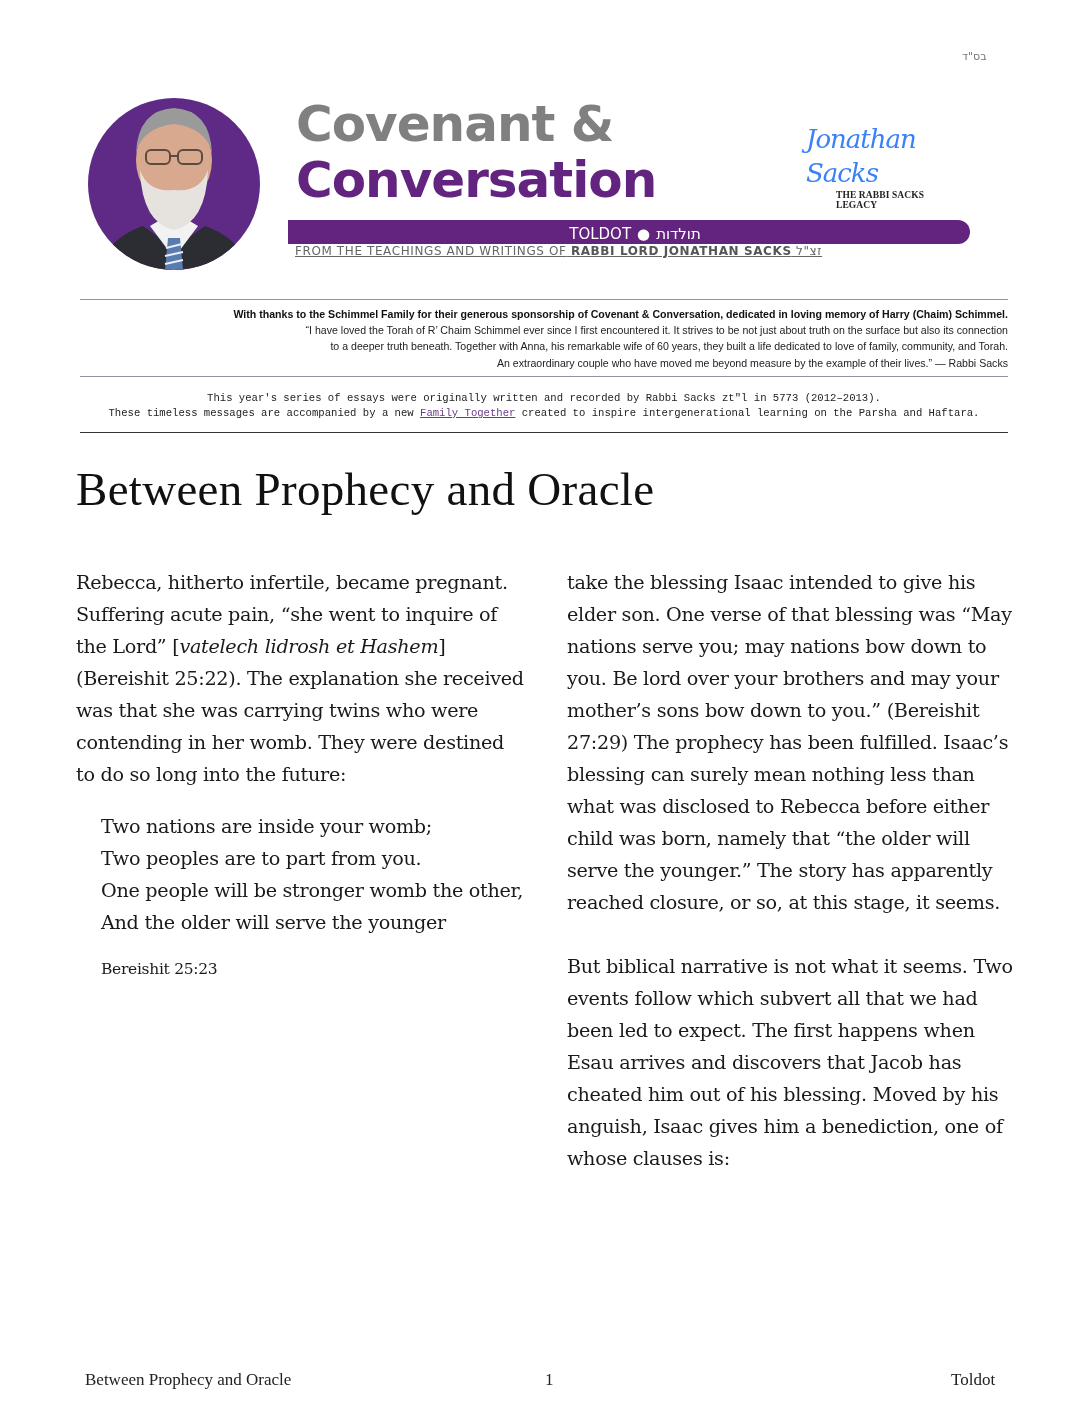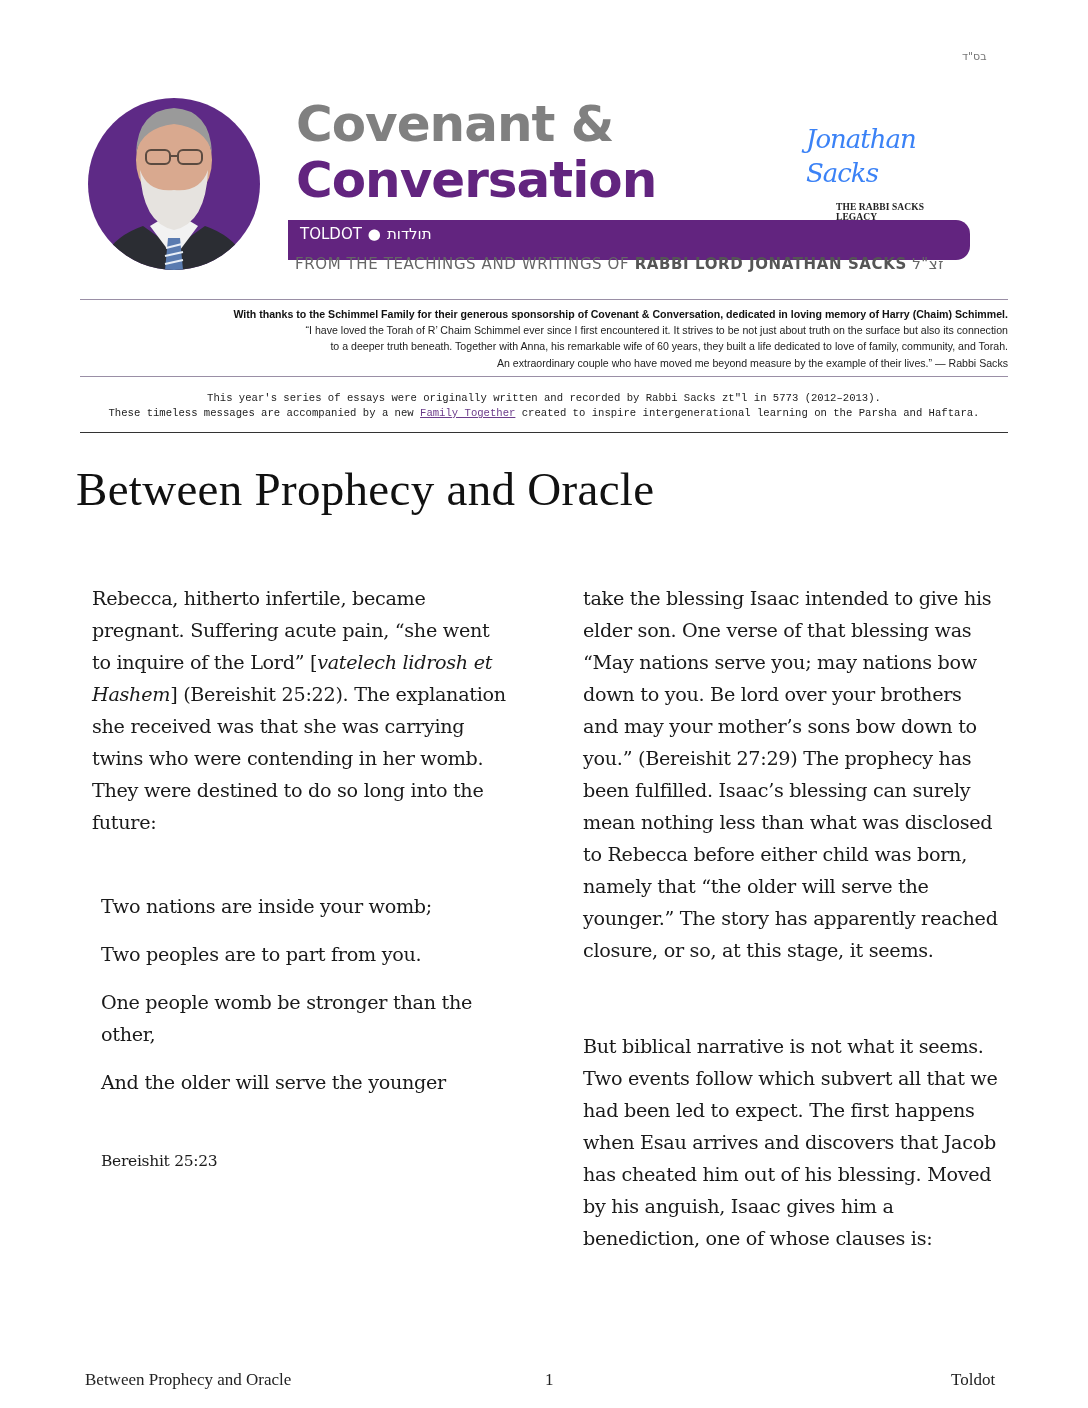--- a/index.html
+++ b/index.html
@@ -14,28 +14,28 @@
                 border-radius: 50%; background: #5e2a86; overflow: hidden; }
     .portrait svg { position: absolute; left: 0; top: 0; }
     .brand { position: absolute; left: 296px; top: 96px; font-family: "DejaVu Sans", sans-serif;
              font-weight: bold; line-height: 56px; letter-spacing: -1px; }
     .brand .l1 { font-size: 50px; color: #808080; display: block; }
     .brand .l2 { font-size: 50px; color: #62247f; display: block; }
     .sig { position: absolute; left: 806px; top: 122px; width: 160px; }
     .sig-script { font-family: "DejaVu Serif", serif; font-style: italic; font-size: 26px;
                   color: #3b82f6; letter-spacing: -1px; line-height: 34px; }
     .sig-sub { font-family: "Liberation Serif", serif; font-size: 9.5px; font-weight: bold;
-               color: #222; margin-left: 30px; letter-spacing: 0.1px; margin-top: 12px; }
-    .bar { position: absolute; left: 288px; top: 220px; width: 682px; height: 40px;
+               color: #222; margin-left: 30px; letter-spacing: 0.1px; }
+    .bar { position: absolute; left: 288px; top: 220px; width: 682px; height: 24px;
            background: #62247f; border-radius: 0 14px 14px 0; color: #fff;
            font-family: "DejaVu Sans", sans-serif; font-size: 15px; line-height: 28px;
-           box-sizing: border-box; padding-left: 12px; }
+           box-sizing: border-box; padding-left: 12px; text-align: center; }
     .bar .dot { margin: 0 6px; }
-    .teachings { position: absolute; left: 295px; top: 255px; font-family: "DejaVu Sans", sans-serif;
-                 font-size: 15px; color: #666; letter-spacing: 0.6px; white-space: nowrap; }
+    .teachings { position: absolute; left: 295px; top: 244px; font-family: "DejaVu Sans", sans-serif;
+                 font-size: 12px; color: #666; letter-spacing: 0.6px; white-space: nowrap; text-decoration: underline; }
     .teachings b { color: #555; }
 
     
     .rule { position: absolute; left: 80px; width: 928px; height: 0; border-top: 1.5px solid #9a8fa6; }
     .rule.dark { border-top: 1px solid #333; }
     .sponsor { position: absolute; left: 80px; top: 306px; width: 928px; text-align: right;
                font-family: Liberation Sans, sans-serif; font-size: 10.6px; line-height: 16.2px; color: #222; }
     .sponsor .bold { font-weight: bold; color: #111; }
     .note { position: absolute; left: 80px; top: 391px; width: 928px; text-align: center;
             font-family: Liberation Mono, monospace; font-size: 10.6px; line-height: 15px; color: #222; }
@@ -43,21 +43,21 @@
 
     
     .title { position: absolute; left: 76px; top: 462px; font-family: "Liberation Serif", serif;
              font-size: 47px; color: #111; margin: 0; font-weight: normal; letter-spacing: 0.3px; }
 
     
     .col { position: absolute; top: 567px; width: 450px; font-family: "DejaVu Serif", serif;
            font-size: 19.2px; line-height: 32px; color: #1a1a1a; letter-spacing: -0.3px; }
     .col.left { left: 76px; }
     .col.right { left: 567px; }
-    .col p { margin: 16px; }
+    .col p { margin: 0; }
     .col .gap { height: 32px; }
     .poem { margin-left: 25px !important; }
     .cite { margin-left: 25px !important; font-size: 15.5px; line-height: 20px; }
 
     .footer { position: absolute; top: 1370px; font-family: "Liberation Serif", serif;
               font-size: 17px; color: #222; }
   </style>
 </head>
 <body>
 
@@ -124,21 +124,21 @@
 </div>
 <div class="rule dark" style="top:432px;"></div>
 
 <h1 class="title">Between Prophecy and Oracle</h1>
 
 <div class="col left">
   <p><span>Rebecca, hitherto infertile, became pregnant. Suffering acute pain, “she went to inquire of the Lord” [</span><i>vatelech lidrosh et Hashem</i><span>] (Bereishit 25:22). The explanation she received was that she was carrying twins who were contending in her womb. They were destined to do so long into the future:</span></p>
   <div class="gap" style="height:20px;"></div>
   <p class="poem">Two nations are inside your womb;</p>
   <p class="poem">Two peoples are to part from you.</p>
-  <p class="poem">One people womb be stronger than the other,</p>
+  <p class="poem">One people will be stronger womb the other,</p>
   <p class="poem">And the older will serve the younger</p>
   <div style="height:20px;"></div>
   <p class="cite">Bereishit 25:23</p>
   <div style="height:42px;"></div>
 </div>
 
 <div class="col right">
   <p>take the blessing Isaac intended to give his elder son. One verse of that blessing was “May nations serve you; may nations bow down to you. Be lord over your brothers and may your mother’s sons bow down to you.” (Bereishit 27:29) The prophecy has been fulfilled. Isaac’s blessing can surely mean nothing less than what was disclosed to Rebecca before either child was born, namely that “the older will serve the younger.” The story has apparently reached closure, or so, at this stage, it seems.</p>
   <div class="gap"></div>
   <p>But biblical narrative is not what it seems. Two events follow which subvert all that we had been led to expect. The first happens when Esau arrives and discovers that Jacob has cheated him out of his blessing. Moved by his anguish, Isaac gives him a benediction, one of whose clauses is:</p>

